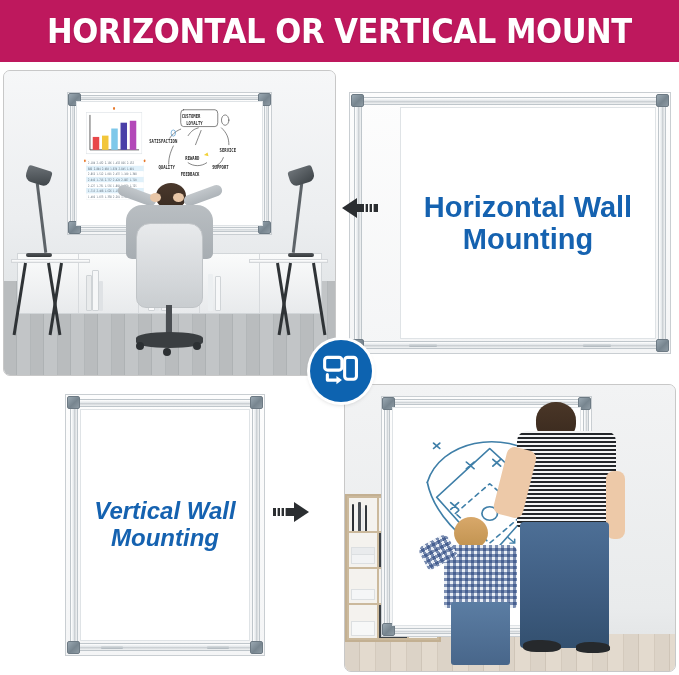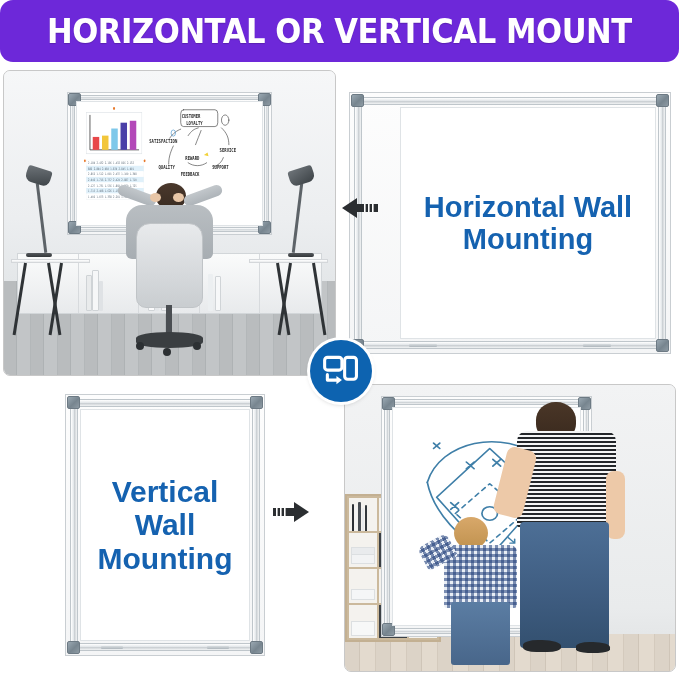--- a/index.html
+++ b/index.html
@@ -14,25 +14,24 @@
     overflow: hidden;
     position: relative;
   }
 
   
   .header-banner {
     position: absolute;
     left: 0; top: 0;
     width: 679px;
     height: 62px;
-    background: #6d28d9;
+    background: #be185d;
     display: flex;
     align-items: center;
     justify-content: center;
-    border-radius: 13px;
   }
   .header-title {
     color: #ffffff;
     font-family: "DejaVu Sans", sans-serif;
     font-weight: bold;
     font-size: 33px;
     letter-spacing: -0.5px;
     transform: scaleX(0.93);
     white-space: nowrap;
     text-shadow: 0 1px 1px rgba(0,0,0,0.18);
@@ -465,21 +464,21 @@
     <div class="wb-rail vert" style="top:7px; bottom:7px; left:5px;   width:8px;"></div>
     <div class="wb-rail vert" style="top:7px; bottom:7px; right:5px;  width:8px;"></div>
     <div class="wb-corner" style="left:2px;  top:2px;"></div>
     <div class="wb-corner" style="right:2px; top:2px;"></div>
     <div class="wb-corner" style="left:2px;  bottom:2px;"></div>
     <div class="wb-corner" style="right:2px; bottom:2px;"></div>
     <div class="wb-tray" style="left:36px; bottom:7px; width:22px;"></div>
     <div class="wb-tray" style="right:36px; bottom:7px; width:22px;"></div>
 
     <div class="wb-face" style="left:15px; right:15px; top:15px; bottom:15px;">
-      <div class="wb-label" style="font-size:30px;">
+      <div class="wb-label" style="font-size:24px;font-style:italic;">
         <span>Vertical Wall</span><br>
         <span>Mounting</span>
       </div>
     </div>
   </div>
 </div>
 
 <div class="block-arrow" style="left:271px; top:500px; width:40px; height:24px; z-index:30;">
   <svg viewBox="0 0 40 24" style="width:100%;height:100%;">
     <path d="M23 2 L23 8 L2 8 L2 16 L23 16 L23 22 L38 12 Z" fill="#2b2e31"></path>

